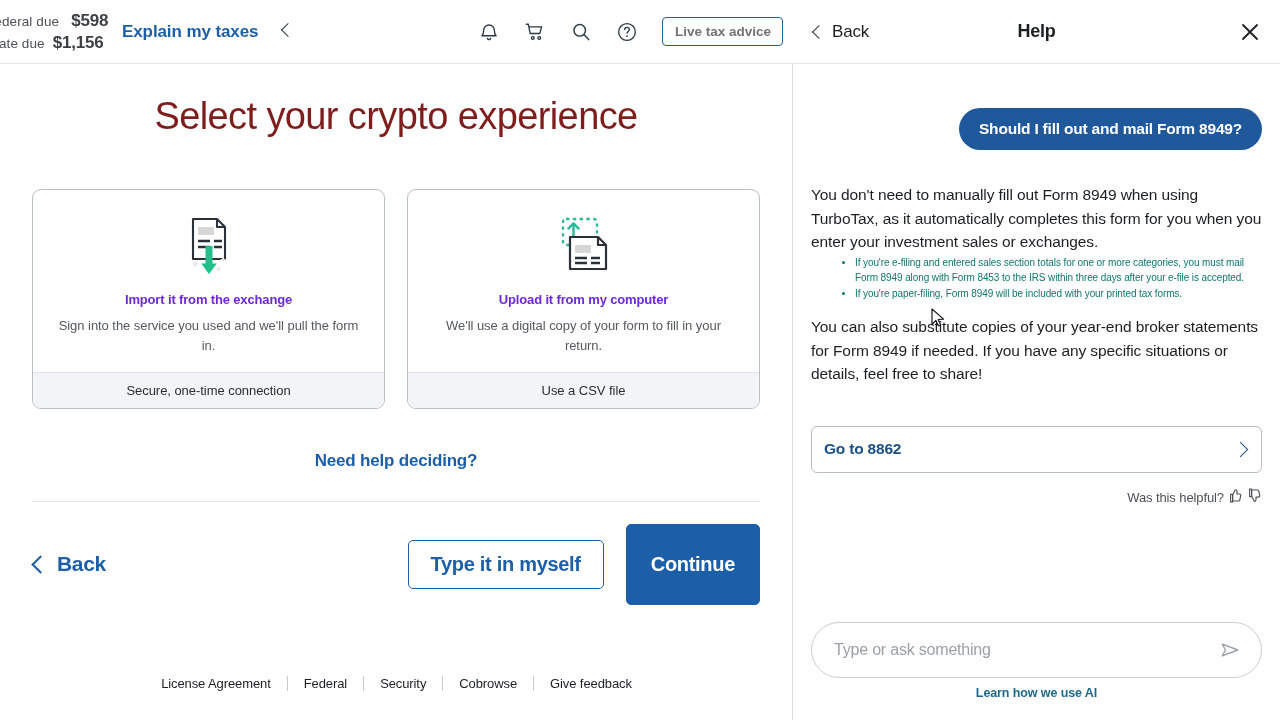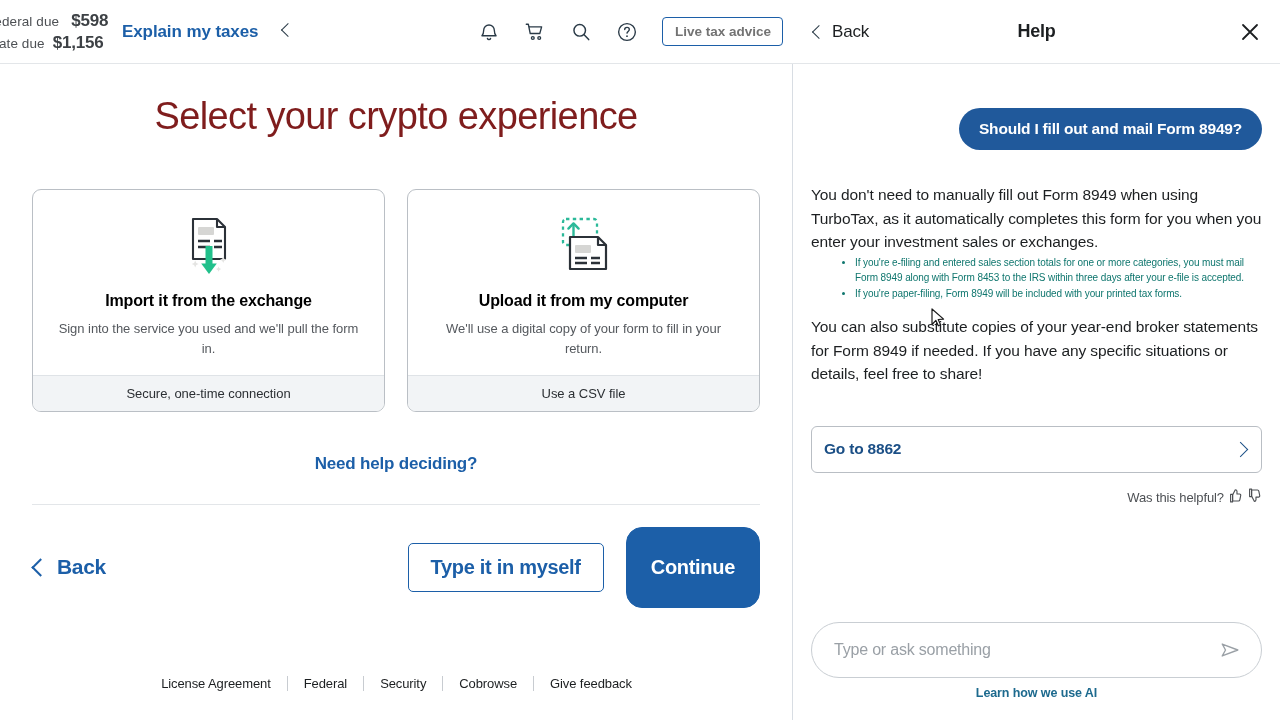--- a/index.html
+++ b/index.html
@@ -58,21 +58,21 @@
   .cards {
     display: flex; gap: 22px; margin: 49px 32px 0 32px;
   }
   .card {
     flex: 1; border: 1px solid #babfc5; border-radius: 9px; background: #fff;
     overflow: hidden; display: flex; flex-direction: column; cursor: pointer;
   }
   .card-body { padding: 22px 18px 16px 18px; text-align: center; flex: 1; }
   .card-icon { height: 72px; display: flex; align-items: center; justify-content: center; }
   .card-title {
-    font-size: 16px; font-weight: 700; color: #000000; margin-top: 8px; letter-spacing: -.15px;
+    font-size: 13px; font-weight: 700; color: #6d28d9; margin-top: 8px; letter-spacing: -.15px;
   }
   .card-sub {
     font-size: 13px; color: #55595e; margin-top: 9px; line-height: 1.55; letter-spacing: -.05px;
   }
   .card-foot {
     background: #f2f4f6; border-top: 1px solid #dfe3e7; text-align: center;
     font-size: 13px; color: #2b2f33; padding: 10px 6px; letter-spacing: -.05px;
   }
 
   .need-help {
@@ -95,21 +95,21 @@
   .back-label { font-size: 21px; font-weight: 600; color: #1c5fa8; letter-spacing: -.3px; }
   .right-actions { margin-left: auto; display: flex; gap: 22px; align-items: center; justify-content: center; }
   .btn-secondary {
     border: 1.5px solid #1c5fa8; background: #fff; color: #1c5fa8;
     font-size: 20px; font-weight: 600; border-radius: 5px; padding: 12px 22px;
     letter-spacing: -.3px; cursor: pointer; line-height: 1.15;
     font-family: "Liberation Sans", sans-serif;
   }
   .btn-primary {
     border: 1.5px solid #1c5fa8; background: #1c5fa8; color: #fff;
-    font-size: 20px; font-weight: 700; border-radius: 16px; padding: 28px 24px;
+    font-size: 20px; font-weight: 700; border-radius: 5px; padding: 28px 24px;
     letter-spacing: -.3px; cursor: pointer; line-height: 1.15;
     font-family: "Liberation Sans", sans-serif;
   }
 
   .footer {
     position: absolute; bottom: 17px; left: 0; width: 793px;
     display: flex; align-items: center; justify-content: center;
     gap: 0; padding-bottom: 5px; height: 34px;
   }
   .flink {

